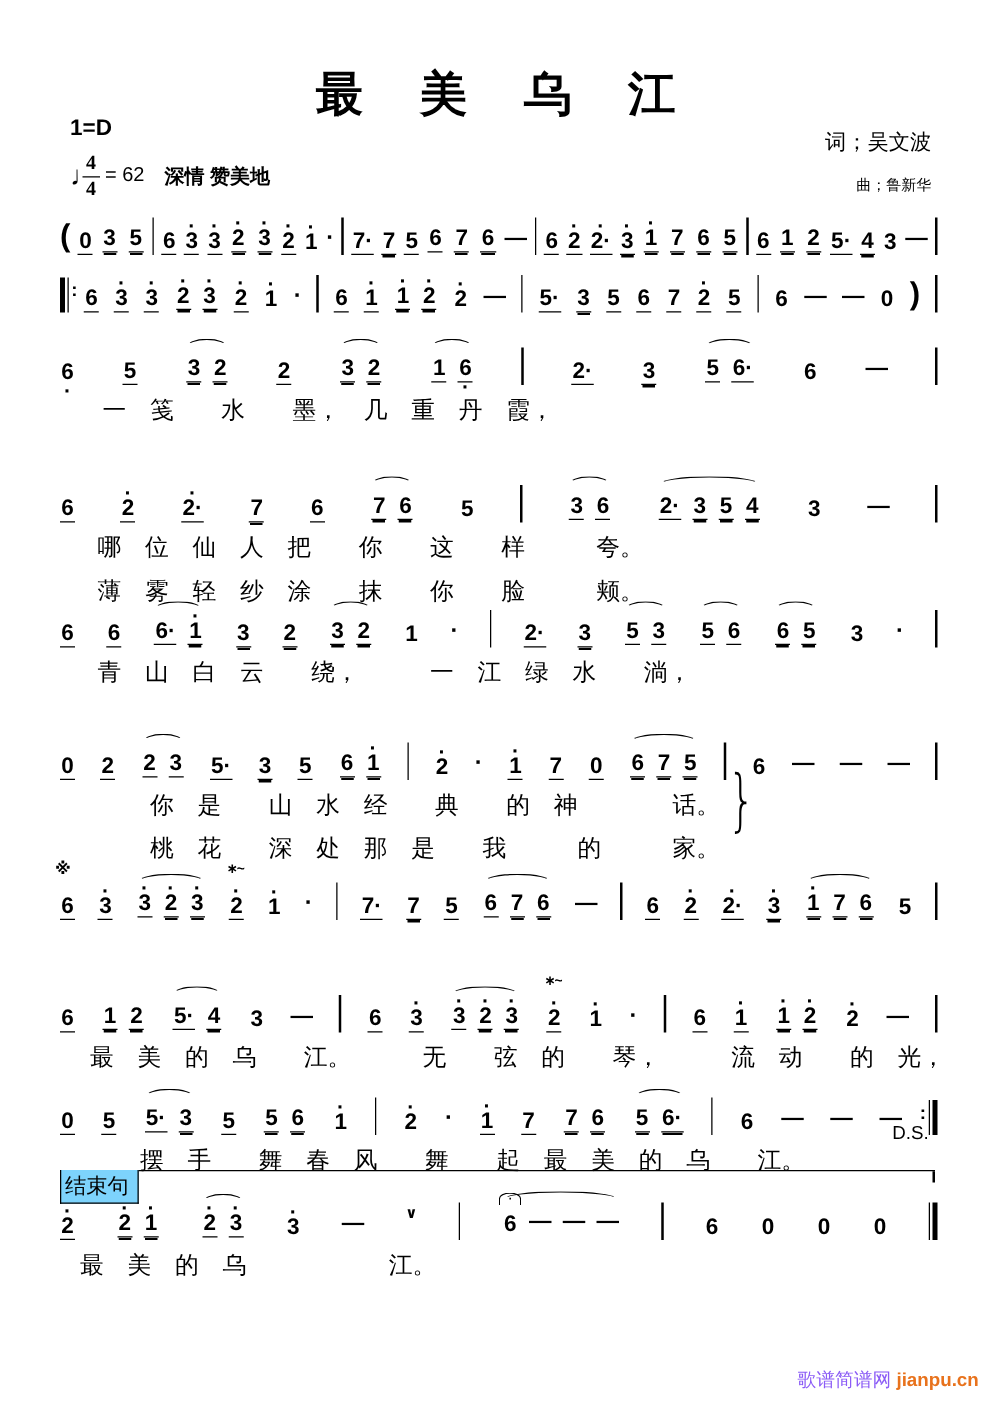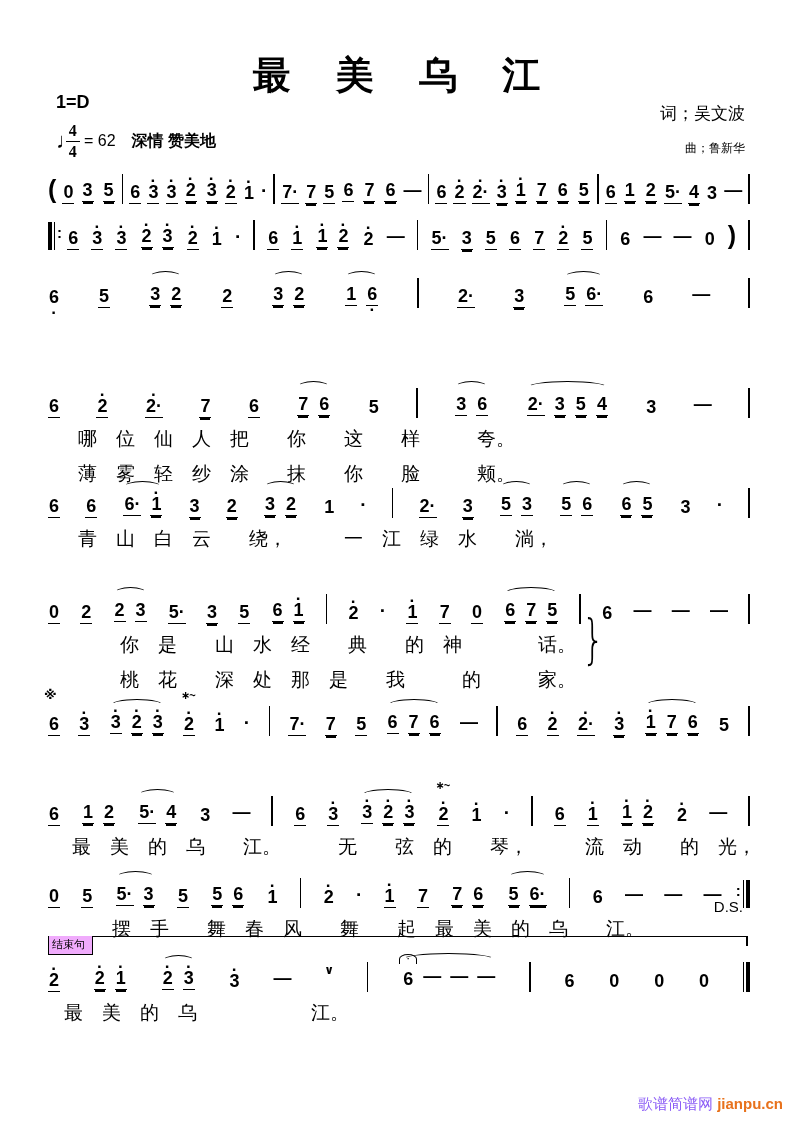--- a/index.html
+++ b/index.html
@@ -52,21 +52,21 @@
   .orn-tr{top:-25px;left:-2px;font-size:11px;letter-spacing:-1px;font-weight:bold;}
   .orn-fer{top:-16px;left:50%;transform:translateX(-50%);width:16px;height:9px;
     border:1.6px solid #000;border-bottom:none;border-radius:100% 100% 0 0;}
   .orn-fer::after{content:"·";position:absolute;top:-2px;left:50%;transform:translateX(-50%);font-size:13px;line-height:10px;}
   .lyr{margin-top:5px;font-size:19px;line-height:30px;white-space:pre;
     font-family:"DejaVu Sans",sans-serif;}
 
   .endbracket{position:absolute;left:48px;right:45px;top:936px;border-top:1.6px solid #000;height:12px;}
   .endbracket::before{content:"";position:absolute;left:0;top:0;width:1.6px;height:9px;background:#000;}
   .endbracket::after{content:"";position:absolute;right:0;top:0;width:1.6px;height:9px;background:#000;}
-  .endlabel{position:absolute;left:0;top:-1px;font-size:11px;background:#f0abfc;
+  .endlabel{position:absolute;left:0;top:-1px;font-size:17px;background:#7dd3fc;
     border:1px solid #000;border-top:none;padding:1px 7px 2px 3px;text-align:right;}
   .ds{position:absolute;right:50px;top:898px;font-size:15px;font-weight:normal;}
   .brace{position:absolute;left:582px;top:608px;font-size:54px;font-weight:300;
     transform:scaleX(.65);transform-origin:left center;font-family:"DejaVu Sans",sans-serif;}
   .watermark{position:absolute;right:10px;bottom:8px;font-size:15px;white-space:nowrap;}
   .wm-url{font-weight:bold;}
 </style>
 </head>
 <body>
 
@@ -208,20 +208,21 @@
           <span class="nt u2">3</span>
           <span class="grp">
             <i class="arc"></i>
             <span class="nt u1">5</span>
             <span class="nt u1">6·</span>
           </span>
           <span class="nt">6</span>
           <span class="dash">—</span>
           <span class="bar"></span>
         </div>
+        <div class="lyr" style="padding-left: 34px;">一　笺　　水　　墨，　几　重　丹　霞，</div>
       </div>
       <div class="sys" style="top: 382px;">
         <div class="notes">
           <span class="nt u1">6</span>
           <span class="nt u1 hi">2</span>
           <span class="nt u1 hi">2·</span>
           <span class="nt u2">7</span>
           <span class="nt u1">6</span>
           <span class="grp">
             <i class="arc"></i>

